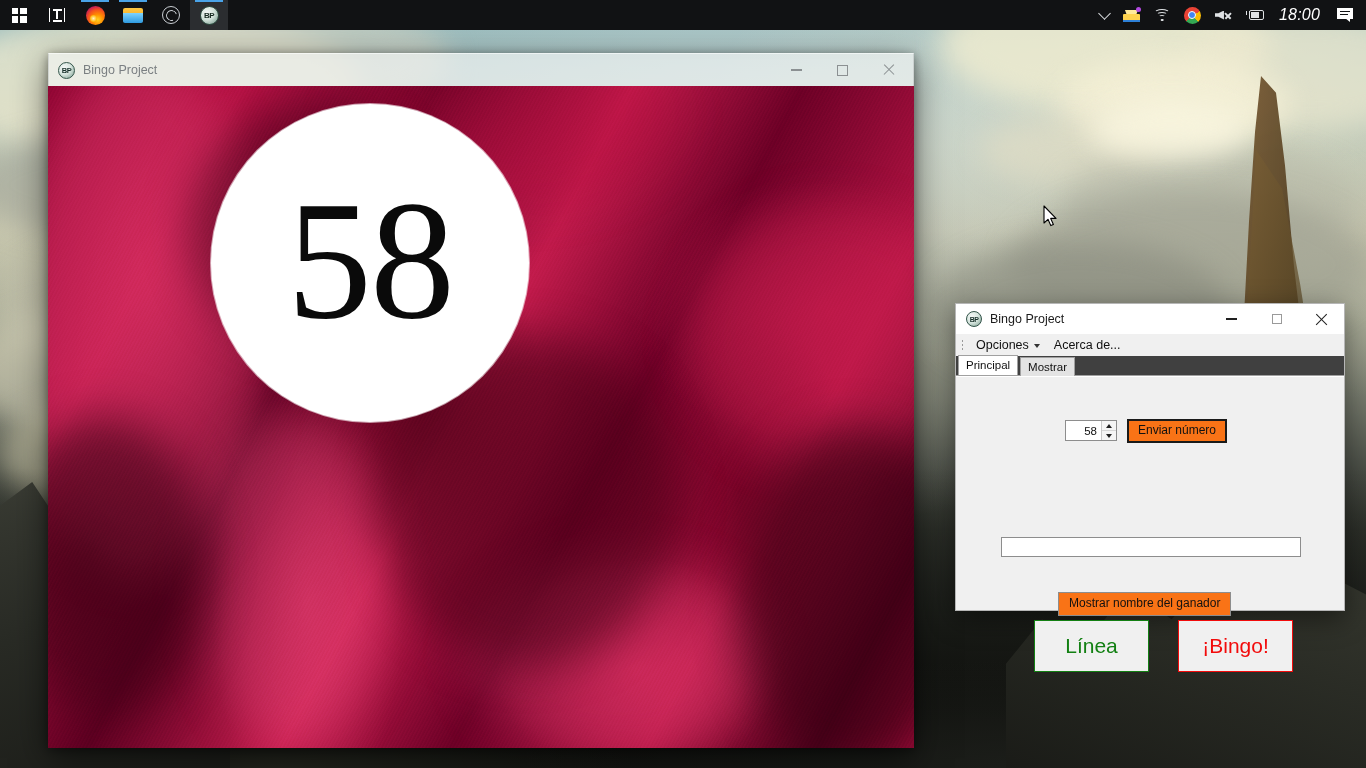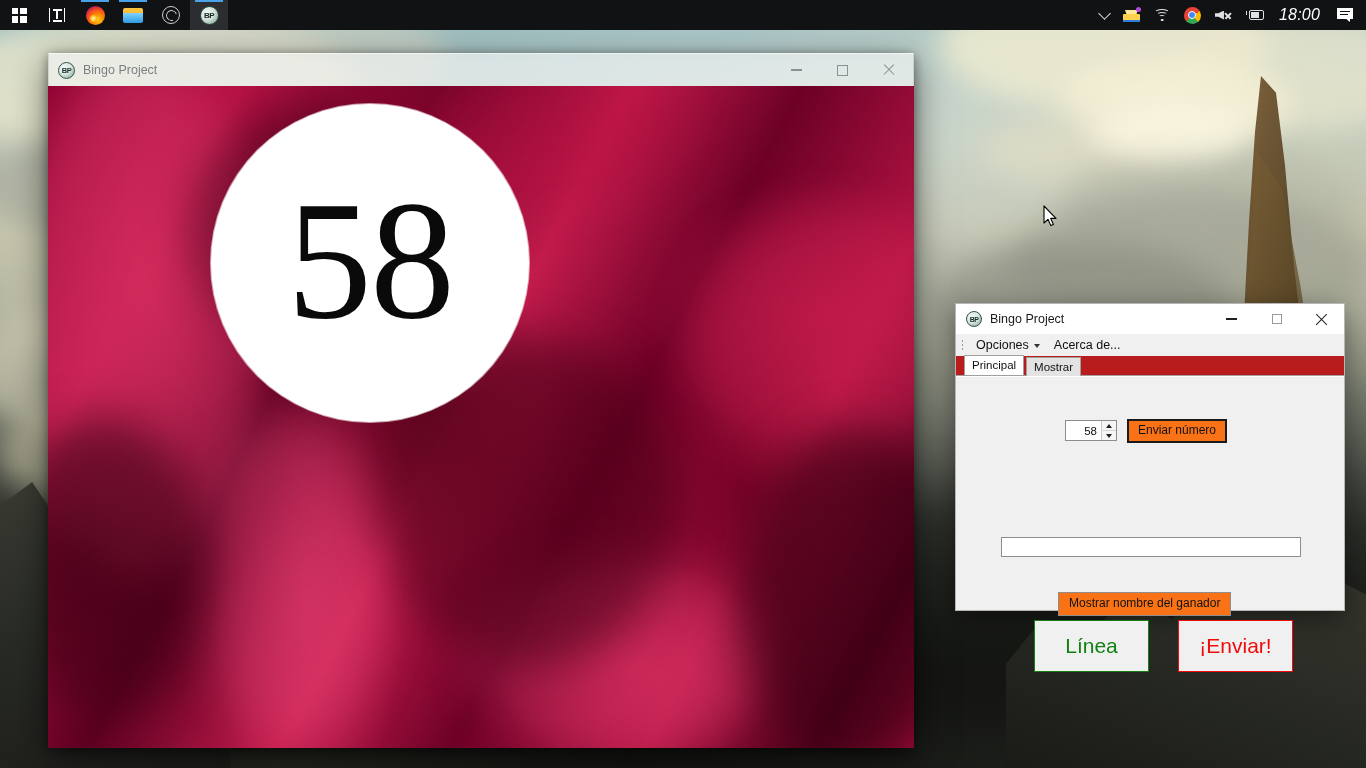--- a/index.html
+++ b/index.html
@@ -252,22 +252,22 @@
   .dg-close i:first-child { transform: rotate(45deg); }
   .dg-close i:last-child { transform: rotate(-45deg); }
 
   #dlg-menubar { height: 22px; display: flex; align-items: center; background: #f0f0f0; padding-left: 4px; }
   .grip { width: 6px; height: 14px; margin-right: 3px;
      background-image: radial-gradient(circle, #9a9a9a 1px, transparent 1px);
      background-size: 3px 4px; background-position: 1px 1px; background-repeat: repeat-y; }
   .menu-item { font-size: 12.5px; color: #111; padding: 2px 7px; display:flex; align-items:center; gap:5px; }
   .caret-dn { width:0;height:0;border-left:3.5px solid transparent;border-right:3.5px solid transparent;border-top:4px solid #333; margin-top:2px;}
 
-  #dlg-tabs { display: flex; align-items: flex-end; height: 20px; padding-left: 8px;
-     border-bottom: 1px solid #a0a0a0; background: #b91c1c; }
+  #dlg-tabs { display: flex; align-items: flex-end; height: 20px; padding-left: 2px;
+     border-bottom: 1px solid #a0a0a0; background: #404040; }
   .tab { font-size: 11.5px; padding: 3px 7px 3px 7px; border: 1px solid #a0a0a0; border-bottom: none;
      background: #e3e3e3; color: #111; position: relative; top: 1px; }
   .tab.active { background: #ffffff; top: 0; padding-bottom: 4px; z-index: 2; }
   .tab + .tab { margin-left: 2px; }
 
   #dlg-body { flex: 1; background: #f0f0f0; border-top: 1px solid #ffffff; position: relative; }
 
   .row-send { position: absolute; left: 109px; top: 42px; display: flex; align-items: center; gap: 10px; }
   .spin { width: 52px; height: 21px; border: 1px solid #8d8d8d; background: #fff;
      display: flex; align-items: stretch; }
@@ -504,20 +504,20 @@
       </div>
       <button class="btn focused">Enviar número</button>
     </div>
 
     <input id="winner-input" type="text" value="" style="">
 
     <button id="btn-winner" class="btn">Mostrar nombre del ganador</button>
 
     <div id="big-buttons">
       <button id="btn-linea" class="bigbtn">Línea</button>
-      <button id="btn-bingo" class="bigbtn">¡Enviar!</button>
+      <button id="btn-bingo" class="bigbtn">¡Bingo!</button>
     </div>
   </div>
 </div>
 
 <svg id="cursor" width="16" height="24" viewBox="0 0 16 24">
   <path d="M1,1 L1,18 L5,14.3 L7.8,20.6 L10.4,19.4 L7.7,13.4 L13,13.4 Z" fill="#ffffff" stroke="#000000" stroke-width="1.1" stroke-linejoin="round"></path>
 </svg>
 
 </body></html>

